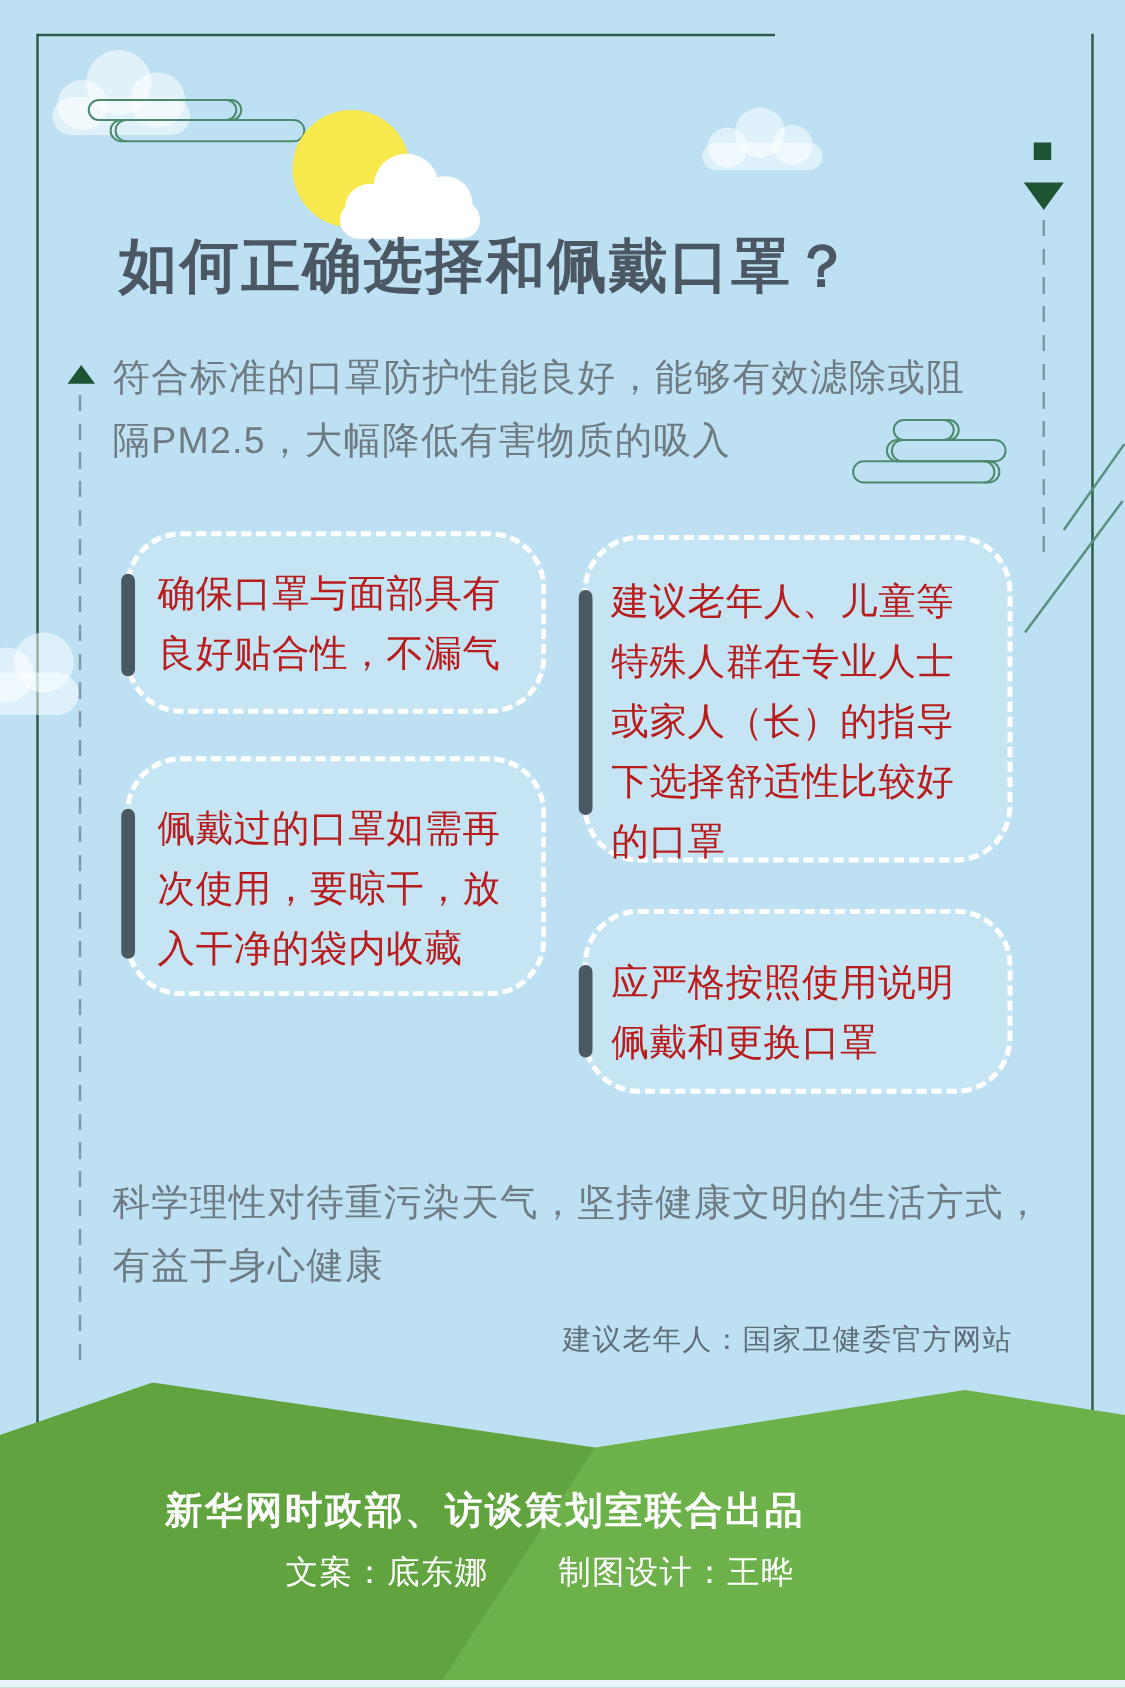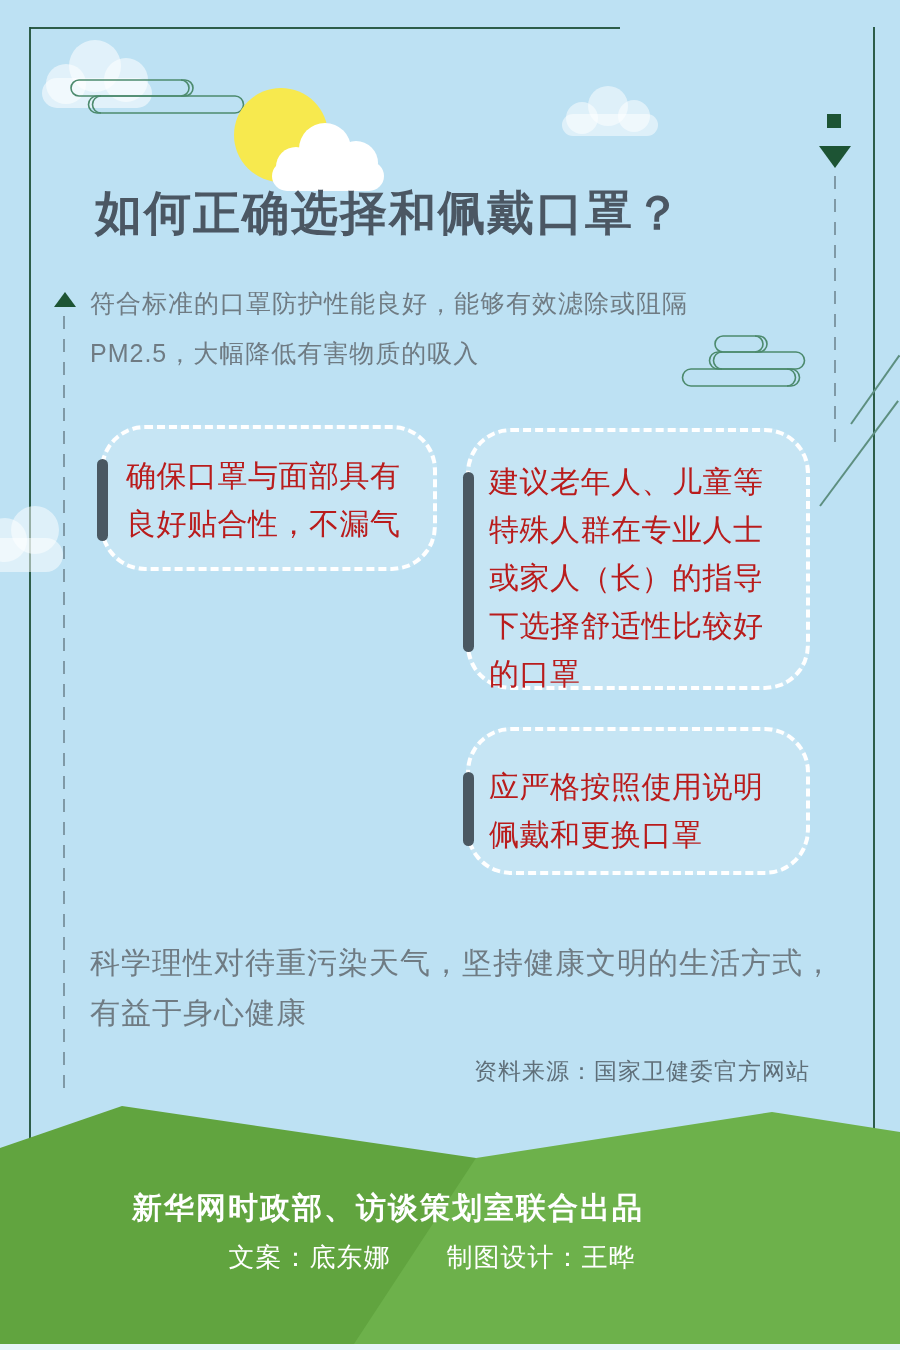--- a/index.html
+++ b/index.html
@@ -44,21 +44,21 @@
   .dash-left{left:63px;top:316px;height:780px;}
   .dash-right{left:834px;top:176px;height:270px;}
   .diag{height:2px;background:#5d8f80;transform-origin:left center;}
   .diag1{left:851px;top:423px;width:84px;transform:rotate(-54.8deg);}
   .diag2{left:820px;top:505px;width:131px;transform:rotate(-53.4deg);}
 
   .sun{left:234px;top:88px;width:94px;height:94px;border-radius:50%;background:#f7e94e;}
 
   
   .title{left:95px;top:182px;font-size:47px;font-weight:900;letter-spacing:2px;color:#4b5763;}
-  .intro{left:90px;top:278px;width:700px;font-size:25px;line-height:50px;
+  .intro{left:90px;top:278px;width:700px;font-size:30px;line-height:50px;
     letter-spacing:1px;color:#6f7b83;}
   .conclusion{left:90px;top:938px;width:765px;font-size:30px;line-height:50px;
     letter-spacing:1px;color:#6f7b83;}
   .source{right:90px;top:1056px;font-size:23px;color:#5f6f79;letter-spacing:1px;}
 
   
   .tip{border:4px dashed #ffffff;border-radius:45px;background:rgba(255,255,255,.15);
     box-sizing:border-box;}
   .tip .bar{position:absolute;left:-7px;width:11px;border-radius:6px;background:#4a5862;}
   .tip .txt{font-size:30px;line-height:48px;letter-spacing:.5px;color:#b91c1c;width:292px;}
@@ -162,31 +162,35 @@
     </g>
   </svg>
 
   <div class="abs title z2">如何正确选择和佩戴口罩？</div>
   <div class="abs intro z2">符合标准的口罩防护性能良好，能够有效滤除或阻隔PM2.5，大幅降低有害物质的吸入</div>
 
   <div class="abs tip tip1 z2">
     <div class="bar"></div>
     <div class="txt">确保口罩与面部具有良好贴合性，不漏气</div>
   </div>
+  <div class="abs tip tip2 z2">
+    <div class="bar"></div>
+    <div class="txt">佩戴过的口罩如需再次使用，要晾干，放入干净的袋内收藏</div>
+  </div>
   <div class="abs tip tip4 z2">
     <div class="bar"></div>
     <div class="txt">应严格按照使用说明佩戴和更换口罩</div>
   </div>
   <div class="abs tip tip3 z2">
     <div class="bar"></div>
     <div class="txt">建议老年人、儿童等特殊人群在专业人士或家人（长）的指导下选择舒适性比较好的口罩</div>
   </div>
 
   <div class="abs conclusion z2">科学理性对待重污染天气，坚持健康文明的生活方式，有益于身心健康</div>
-  <div class="abs source z2">资料来源：国家卫健委官方网站</div>
+  <div class="abs source z2">建议老年人：国家卫健委官方网站</div>
 
   <div class="abs hill hill-left z3"></div>
   <div class="abs hill hill-right z3"></div>
 
   <div class="abs footer-producer z4">新华网时政部、访谈策划室联合出品</div>
   <div class="abs footer-credits z4">
     <span>文案：底东娜</span>
     <span>制图设计：王晔</span>
   </div>
   <div class="abs bottom-strip z5"></div>

